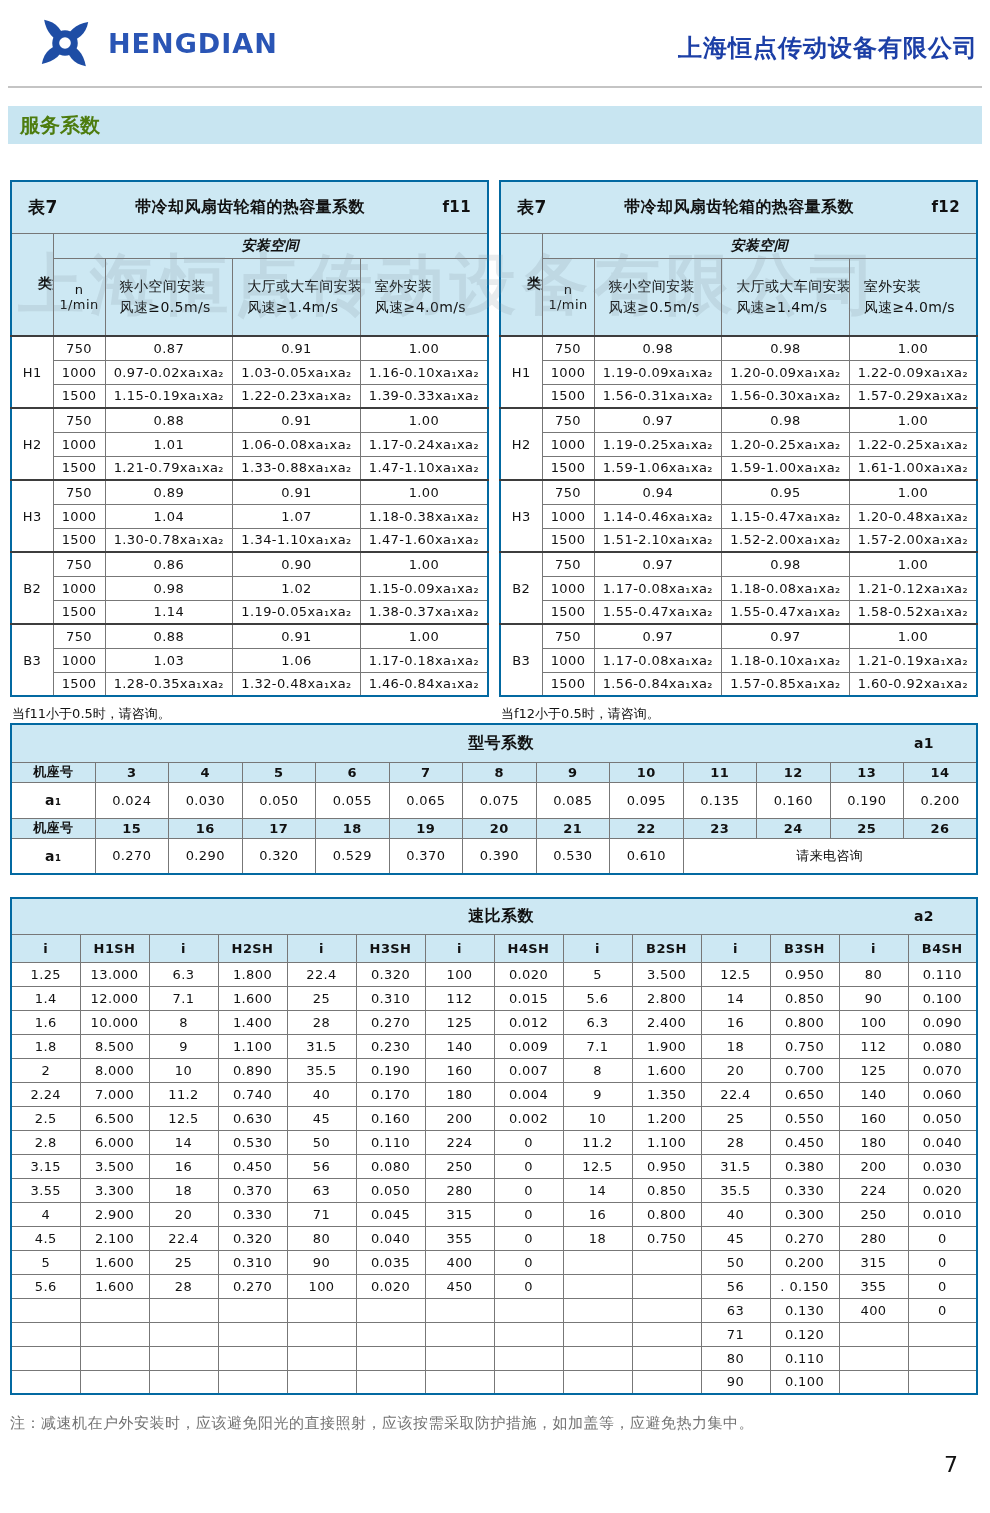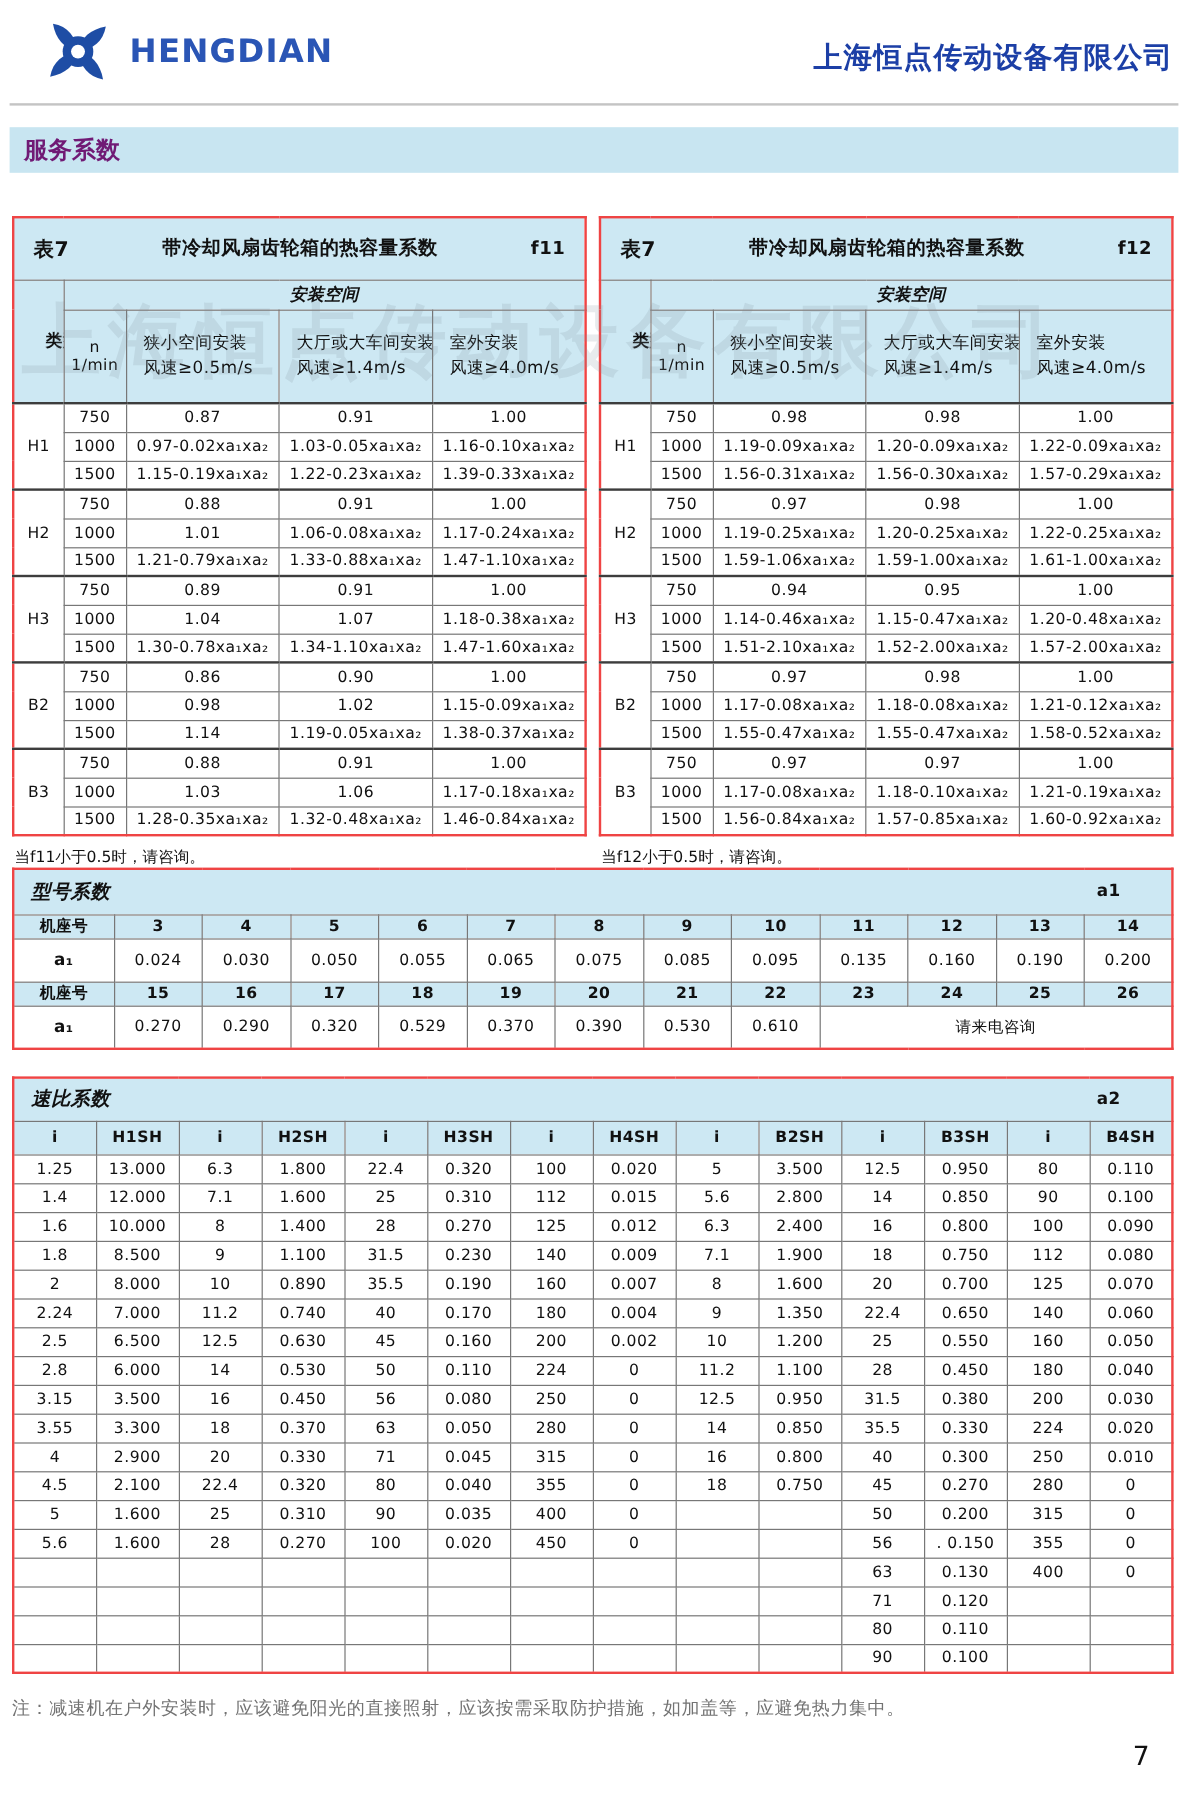--- a/index.html
+++ b/index.html
@@ -12,34 +12,34 @@
     overflow: hidden;
   }
   
   .header { position: absolute; top: 0; left: 0; width: 990px; height: 86px; }
   .logo { position: absolute; left: 36px; top: 14px; display: flex; align-items: center; gap: 14px; }
   .logo-text { font-size: 27px; font-weight: 600; color: #2a55b5; letter-spacing: 1px; }
   .company-name { position: absolute; right: 12px; top: 32px; font-size: 24px; font-weight: bold; color: #1c3fa6; letter-spacing: 1px; }
   .header-rule { position: absolute; top: 86px; left: 8px; right: 8px; height: 2px; background: #c4c4c4; }
   
   .section-bar { position: absolute; top: 106px; left: 8px; right: 8px; height: 38px; background: #c8e5f1; line-height: 38px; padding-left: 12px; }
-  .section-bar span { font-size: 20px; font-weight: bold; color: #701a75; }
+  .section-bar span { font-size: 20px; font-weight: bold; color: #4d7c0f; }
   
   .watermark { position: absolute; top: 240px; left: 18px; width: 960px; font-size: 66px; font-weight: bold;
     color: rgba(125, 145, 155, 0.18); letter-spacing: 6px; white-space: nowrap; overflow: hidden; z-index: 10; pointer-events: none; }
   
   table { border-collapse: collapse; table-layout: fixed; width: 100%; background: #fff; }
   td { border: 1px solid #777; text-align: center; vertical-align: middle; font-size: 13px; white-space: nowrap; overflow: hidden; letter-spacing: 0.4px; }
-  .ttable, .mtable, .rtable { border: 2px solid #ef4444; }
+  .ttable, .mtable, .rtable { border: 2px solid #0369a1; }
   .t-title td { background: #cde8f3; height: 52px; }
   .t-titlebar { display: flex; align-items: center; position: relative; padding: 0 16px; width: 100%; }
   .t-no { font-weight: bold; font-size: 17px; }
   .t-mid { flex: 1; text-align: center; font-weight: bold; font-size: 16px; }
   .t-factor { font-size: 15px; font-weight: bold; }
-  .t-center { position: absolute; left: 14px; right: 0; text-align: left; font-weight: bold; font-size: 16px; font-style: italic; }
+  .t-center { position: absolute; left: 14px; right: 0; text-align: center; font-weight: bold; font-size: 16px; }
   .t-right { margin-left: auto; font-size: 14px; font-weight: bold; padding-right: 26px; }
   
   .thermal-block { position: absolute; top: 180px; width: 479px; }
   #thermal-0 { left: 10px; }
   #thermal-1 { left: 499px; }
   .ttable .h { background: #cde8f3; }
   .ttable .install-h { height: 25px; font-size: 14px; font-weight: bold; font-style: italic; }
   .ttable .type-h { font-size: 14px; font-weight: bold; padding-left: 26px; }
   .ttable .n-h { height: 78px; font-size: 13px; }
   .ttable .col-h { text-align: left; padding-left: 14px; font-size: 14px; line-height: 1.5; }

